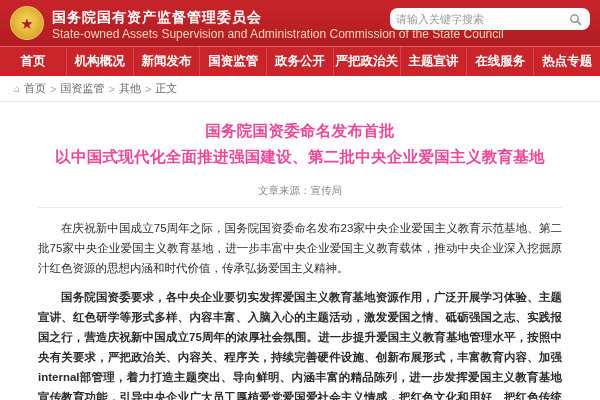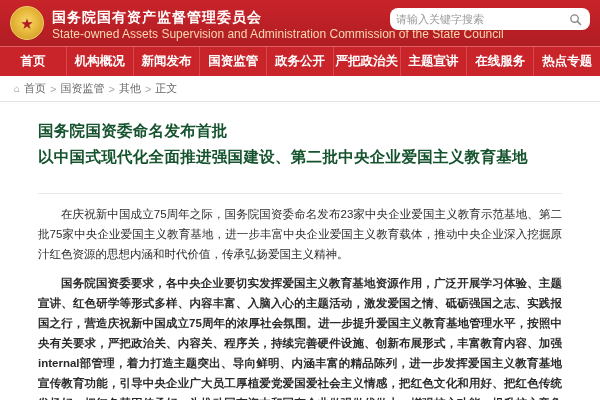--- a/index.html
+++ b/index.html
@@ -118,22 +118,22 @@
   .crumb .home-icon { margin-right: 4px; color: #888; font-size: 10px; }
   .crumb a { color: #666; text-decoration: none; cursor: pointer; }
   .crumb .sep { margin: 0 4px; color: #aaa; }
   .crumb .cur { color: #666; }
 
   
   .article {
     padding: 16px 38px 0 38px;
   }
   .art-title {
-    text-align: left;
-    color: #14532d;
+    text-align: center;
+    color: #ec4899;
     font-size: 15.5px;
     font-weight: bold;
     line-height: 26px;
     letter-spacing: 0.3px;
   }
   .art-meta {
     margin-top: 14px;
     display: flex;
     justify-content: center;
     gap: 34px;
@@ -198,20 +198,23 @@
     <span class="sep">&gt;</span>
     <span class="cur">正文</span>
   </div>
 
   <div class="article">
     <div class="art-title">
       <div>国务院国资委命名发布首批</div>
       <div>以中国式现代化全面推进强国建设、第二批中央企业爱国主义教育基地</div>
     </div>
     <div class="art-meta">
+      <div>
+        <span>文章来源：</span><span>宣传局</span>
+      </div>
     </div>
     <div class="art-body">
       <p>在庆祝新中国成立75周年之际，国务院国资委命名发布23家中央企业爱国主义教育示范基地、第二批75家中央企业爱国主义教育基地，进一步丰富中央企业爱国主义教育载体，推动中央企业深入挖掘原汁红色资源的思想内涵和时代价值，传承弘扬爱国主义精神。</p>
       <p class="bold-lead">国务院国资委要求，各中央企业要切实发挥爱国主义教育基地资源作用，广泛开展学习体验、主题宣讲、红色研学等形式多样、内容丰富、入脑入心的主题活动，激发爱国之情、砥砺强国之志、实践报国之行，营造庆祝新中国成立75周年的浓厚社会氛围。进一步提升爱国主义教育基地管理水平，按照中央有关要求，严把政治关、内容关、程序关，持续完善硬件设施、创新布展形式，丰富教育内容、加强internal部管理，着力打造主题突出、导向鲜明、内涵丰富的精品陈列，进一步发挥爱国主义教育基地宣传教育功能，引导中央企业广大员工厚植爱党爱国爱社会主义情感，把红色文化和用好、把红色传统发扬好、把红色基因传承好，为推动国有资本和国有企业做强做优做大，增强核心功能、提升核心竞争力，加快建设世界一流企业，以中国式现代化全面推进强国建设、民族复兴伟业凝聚强大精神力量。</p>
     </div>
   </div>
 
 </div>
 
 </body></html>

